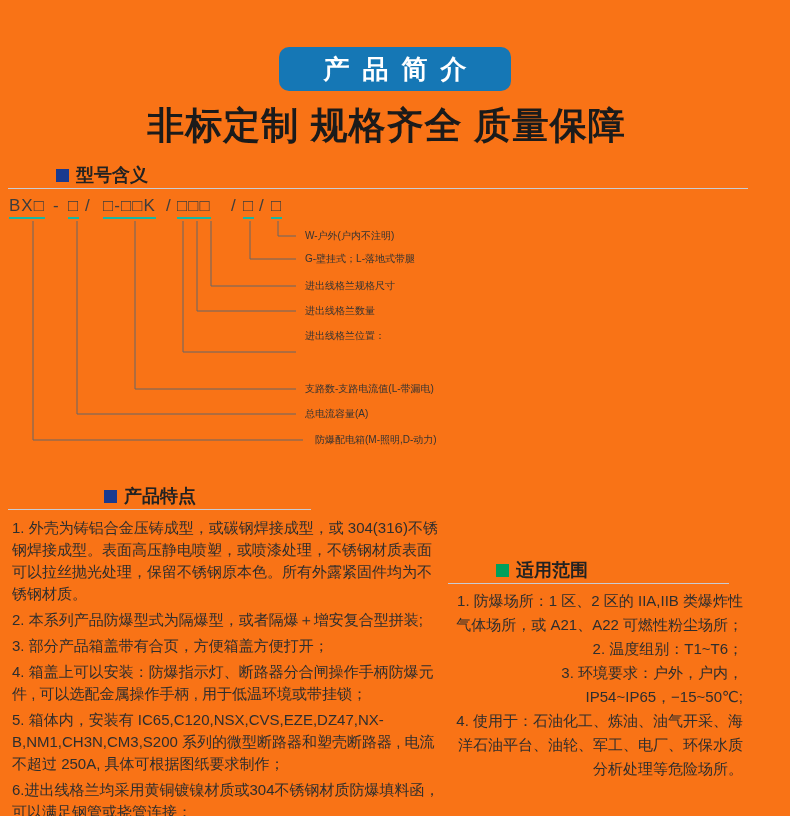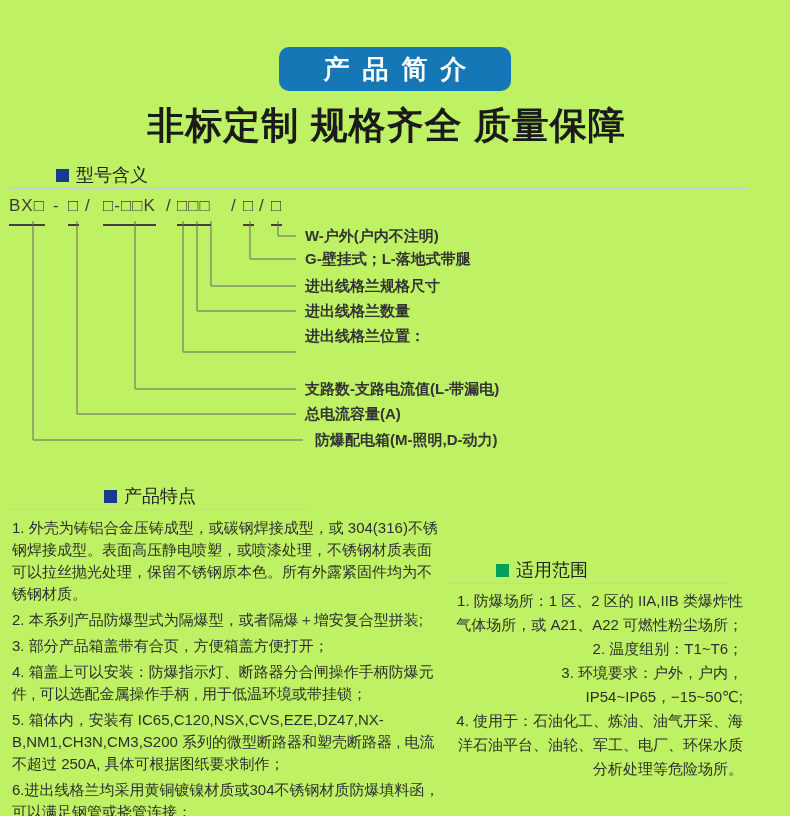--- a/index.html
+++ b/index.html
@@ -1,63 +1,63 @@
 <!DOCTYPE html>
 <html><head>
 <meta charset="utf-8">
 <style>
   html,body { margin:0; padding:0; background:#ffffff; }
   body {
     width:790px; height:816px; position:relative; overflow:hidden;
     font-family:"Liberation Sans","DejaVu Sans",sans-serif; color:#2e2e2e;
     -webkit-font-smoothing:antialiased;
   }
-  .page { position:absolute; inset:0; background:#bef264; }
+  .page { position:absolute; inset:0; background:#f97316; }
 
   
   .banner {
     position:absolute; left:279px; top:47px; width:232px; height:44px;
     background:#1577b5; border-radius:10px;
     display:flex; align-items:center; justify-content:center;
   }
   .banner-text {
     color:#fff; font-size:26px; font-weight:bold;
     letter-spacing:13px; padding-left:13px; white-space:nowrap;
   }
 
   
   .headline {
     position:absolute; left:0; top:101px; width:773px; margin:0;
     text-align:center; font-size:37px; font-weight:bold; color:#1b1b1b;
     letter-spacing:1px; white-space:nowrap;
   }
 
   
-  .sec-header { position:absolute; display:flex; align-items:center; font-size:18px; font-weight:normal; color:#222; white-space:nowrap;padding-left:48px; }
+  .sec-header { position:absolute; display:flex; align-items:center; font-size:18px; font-weight:bold; color:#222; white-space:nowrap;padding-left:48px; }
   .sq { width:13px; height:13px; display:inline-block; margin-right:7px; flex:0 0 auto; }
   .sq-navy { background:#1a3a8f; }
   .sq-green { background:#00a05c; }
   .hdr-model    { left:8px;   top:163px; }
   .hdr-features { left:8px;   top:484px;margin-left:48px; }
   .hdr-scope    { left:448px; top:558px; }
 
   .rule { position:absolute; height:1px; background:#c9ccd4; }
   .rule-model    { left:8px;   top:188px; width:740px; }
   .rule-features { left:8px;   top:509px; width:303px; }
   .rule-scope    { left:448px; top:583px; width:281px; }
 
   
   .fseg { position:absolute; top:196px; font-size:17px; color:#3d3d3d; letter-spacing:1px; white-space:nowrap; }
-  .fu   { border-bottom:2px solid #404040; padding-bottom:8px; }
+  .fu   { border-bottom:2px solid #14b8a6; padding-bottom:1px; }
   .f0{left:9px} .f1{left:53px} .f2{left:68px} .f3{left:85px} .f4{left:103px}
   .f5{left:166px} .f6{left:177px} .f7{left:231px} .f8{left:243px} .f9{left:259px} .f10{left:271px}
 
   .diagram-lines { position:absolute; left:0; top:195px; }
 
-  .dg-label { position:absolute; left:305px; font-size:15px; color:#333; line-height:20px; white-space:nowrap;font-weight:bold; }
+  .dg-label { position:absolute; left:305px; font-size:10px; color:#333; line-height:20px; white-space:nowrap; }
   .dl0{top:226px} .dl1{top:249px} .dl2{top:276px} .dl3{top:301px} .dl4{top:326px}
   .dl5{top:356px} .dl6{top:379px} .dl7{top:404px} .dl8{top:430px; left:315px}
 
   
   .features-body {
     position:absolute; left:8px; top:513px; width:438px;
     font-size:15px; line-height:22px; color:#2e2e2e;
   }
   .features-body p { margin:4px; }
 

